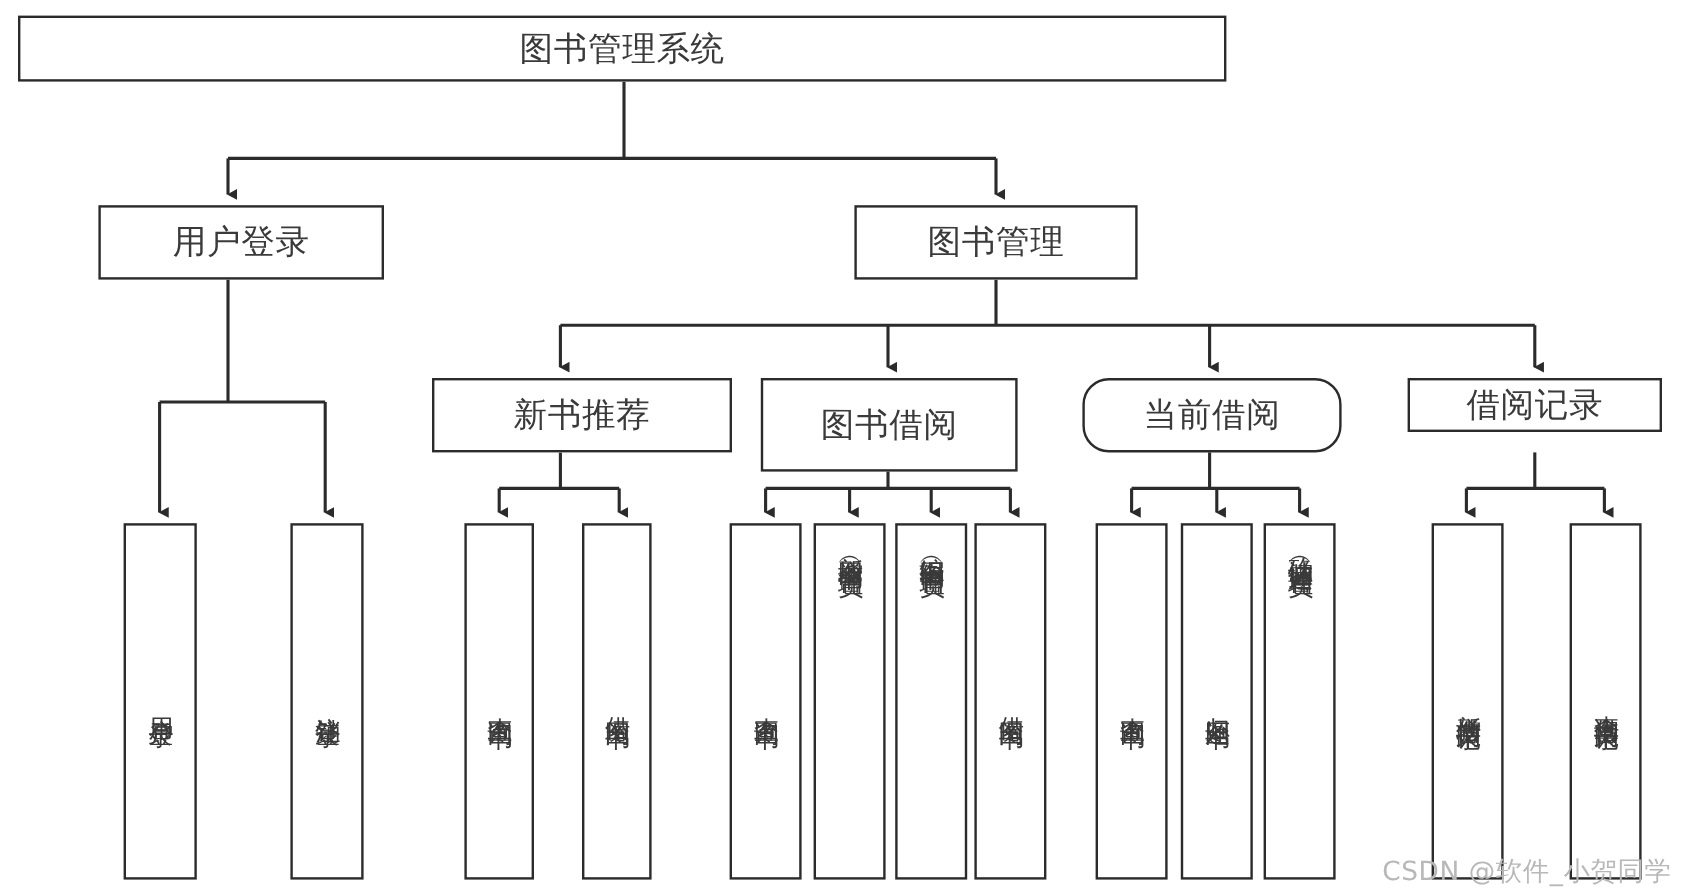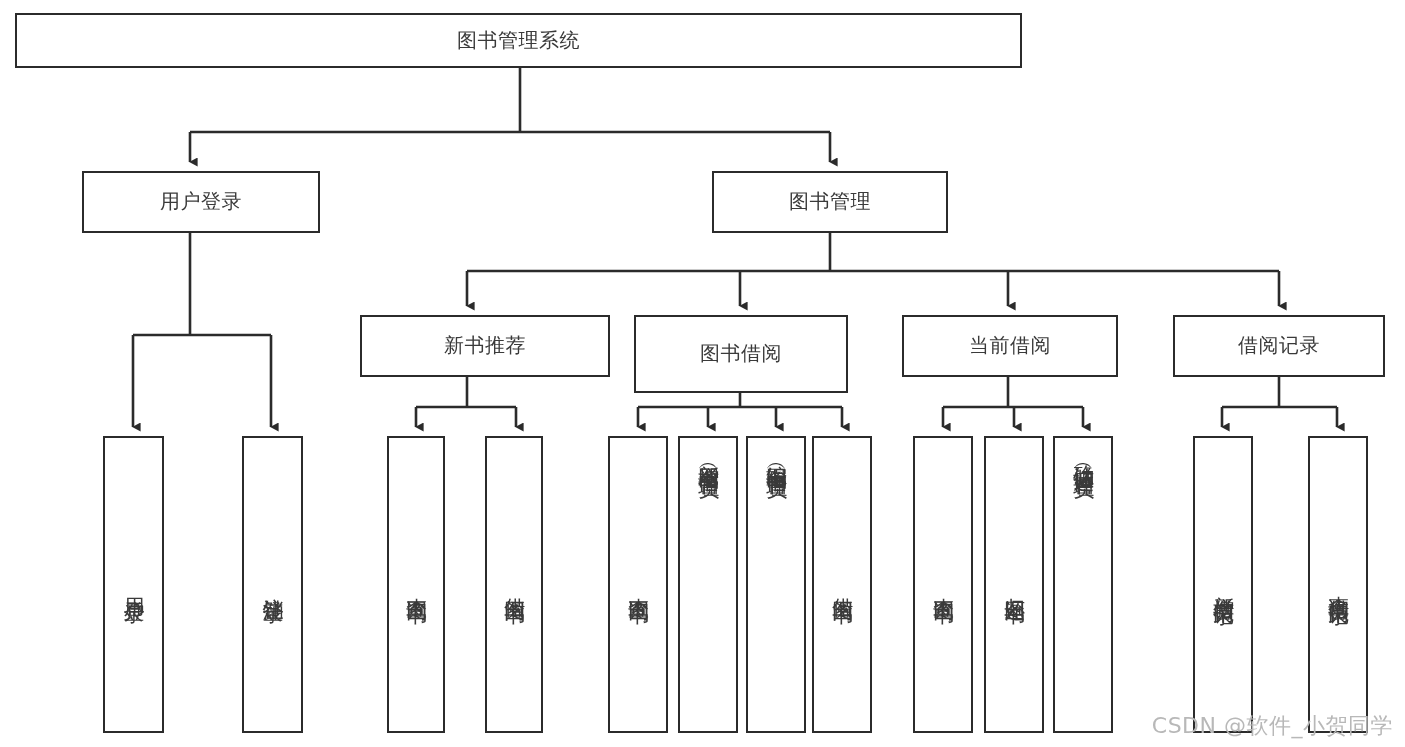--- a/index.html
+++ b/index.html
@@ -31,21 +31,21 @@
     box-sizing: border-box;
     background: #ffffff;
     border: 2px solid #2b2b2b;
     display: flex;
     align-items: center;
     justify-content: center;
     z-index: 3;
   }
   .node-label {
     color: #3a3a3a;
-    font-size: 20px;
+    font-size: 28px;
     line-height: 1.28;
     letter-spacing: 0.5px;
     white-space: nowrap;
     text-align: center;
   }
   .node.horizontal .node-label {
     writing-mode: horizontal-tb;
   }
   .node.vertical {
     align-items: flex-start;
@@ -145,25 +145,25 @@
   </div>
 
   <div class="node horizontal" style="left:360px; top:315px; width:250px; height:62px;">
     <span class="node-label">新书推荐</span>
   </div>
 
   <div class="node horizontal" style="left:634px; top:315px; width:214px; height:78px;">
     <span class="node-label">图书借阅</span>
   </div>
 
-  <div class="node horizontal" style="left:902px; top:315px; width:216px; height:62px;">
+  <div class="node horizontal" style="left:902px; top:315px; width:216px; height:62px;border-radius:22px;">
     <span class="node-label">当前借阅</span>
   </div>
 
-  <div class="node horizontal" style="left:1173px; top:315px; width:212px; height:62px;">
+  <div class="node horizontal" style="left:1173px; top:315px; width:212px; height:45px;">
     <span class="node-label">借阅记录</span>
   </div>
 
   <div class="node vertical centered" style="left:103px; top:436px; width:61px; height:297px;">
     <span class="node-label">用户登录</span>
   </div>
 
   <div class="node vertical centered" style="left:242px; top:436px; width:61px; height:297px;">
     <span class="node-label">注销登录</span>
   </div>

